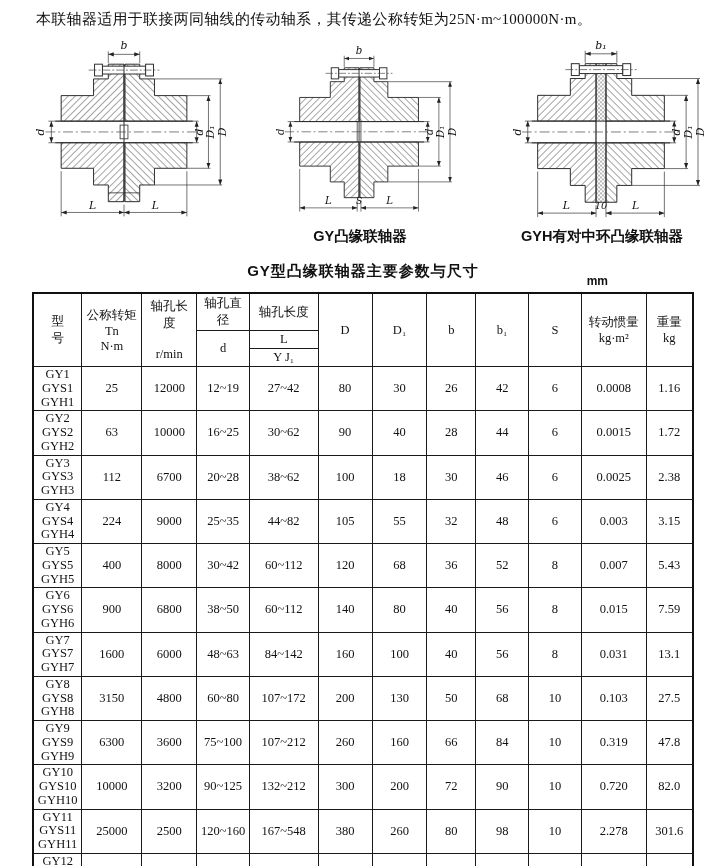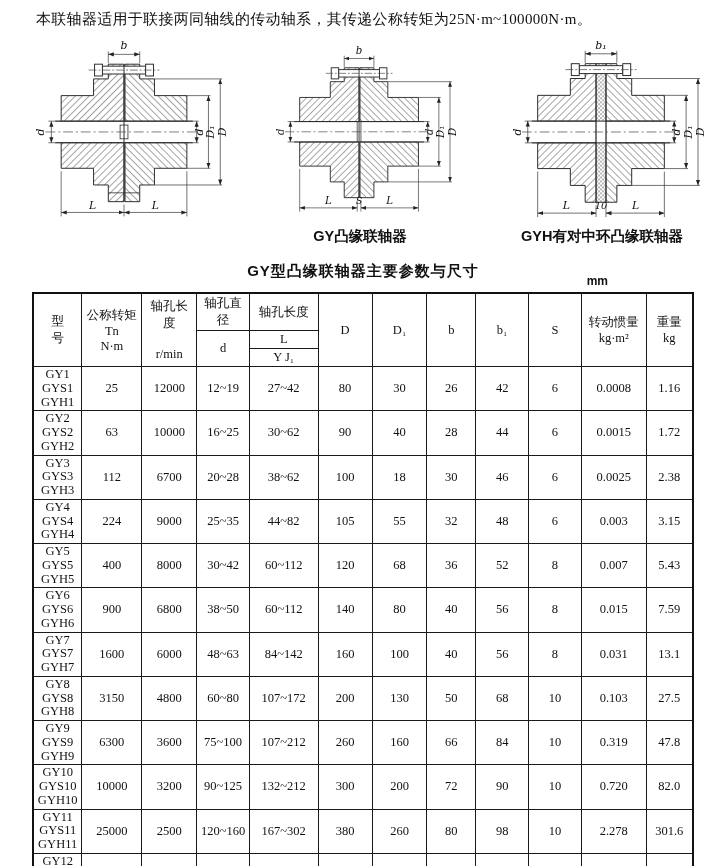--- a/index.html
+++ b/index.html
@@ -470,21 +470,21 @@
           <td>0.720</td>
           <td>82.0</td>
         </tr>
         <tr>
           <td class="model-cell">GY11
 GYS11
 GYH11</td>
           <td>25000</td>
           <td>2500</td>
           <td>120~160</td>
-          <td>167~302</td>
+          <td>167~548</td>
           <td>380</td>
           <td>260</td>
           <td>80</td>
           <td>98</td>
           <td>10</td>
           <td>2.278</td>
           <td>301.6</td>
         </tr>
         <tr>
           <td class="model-cell">GY12

